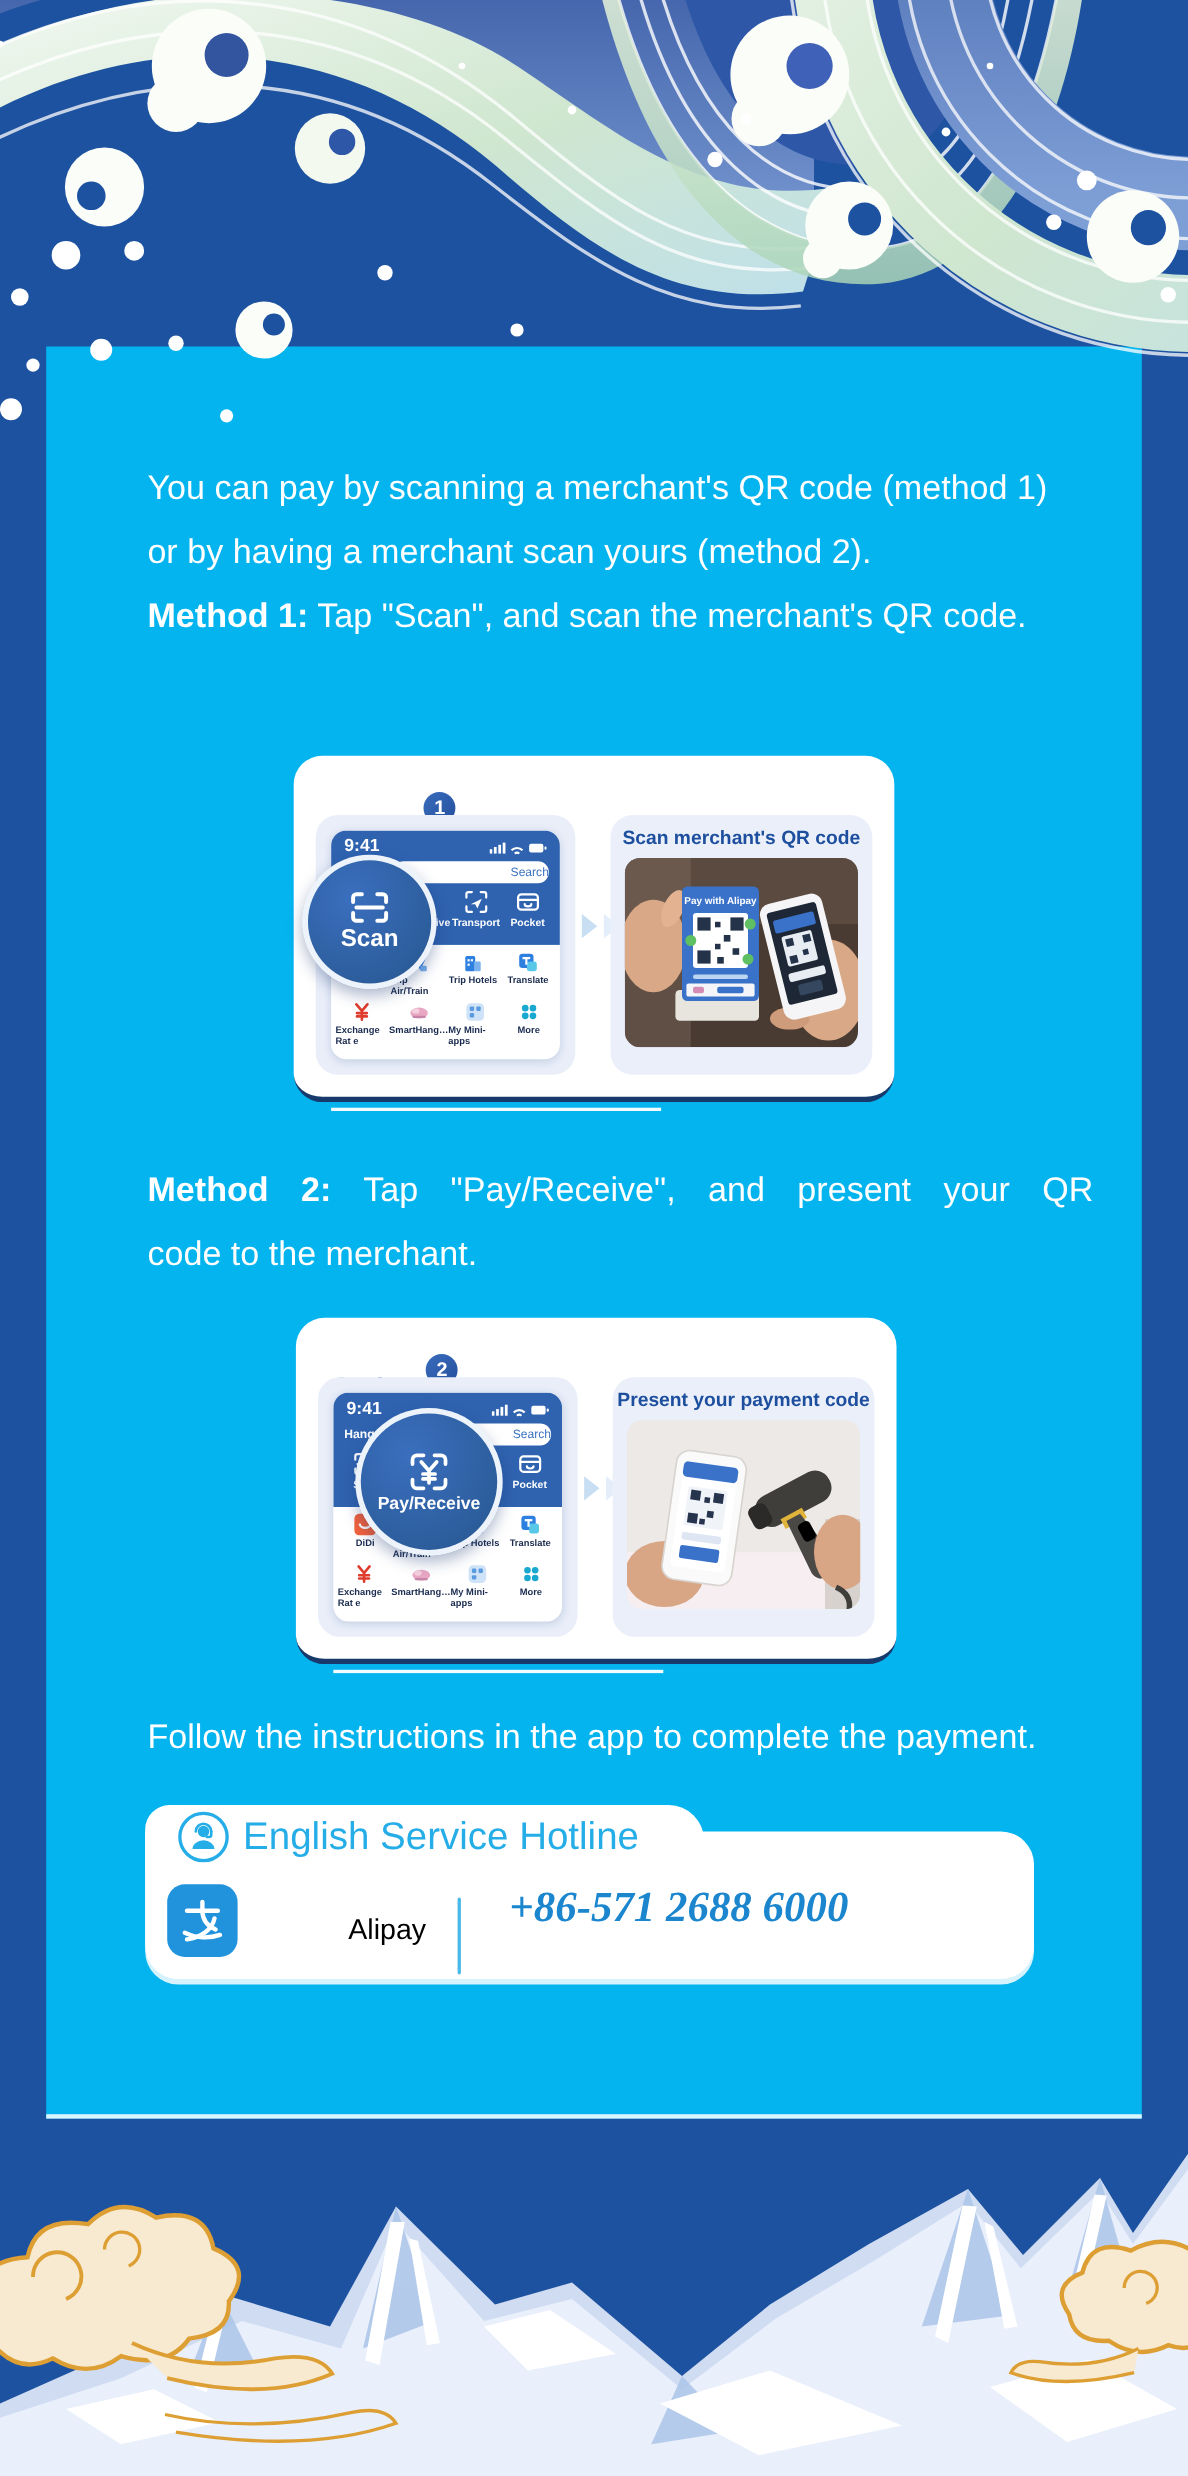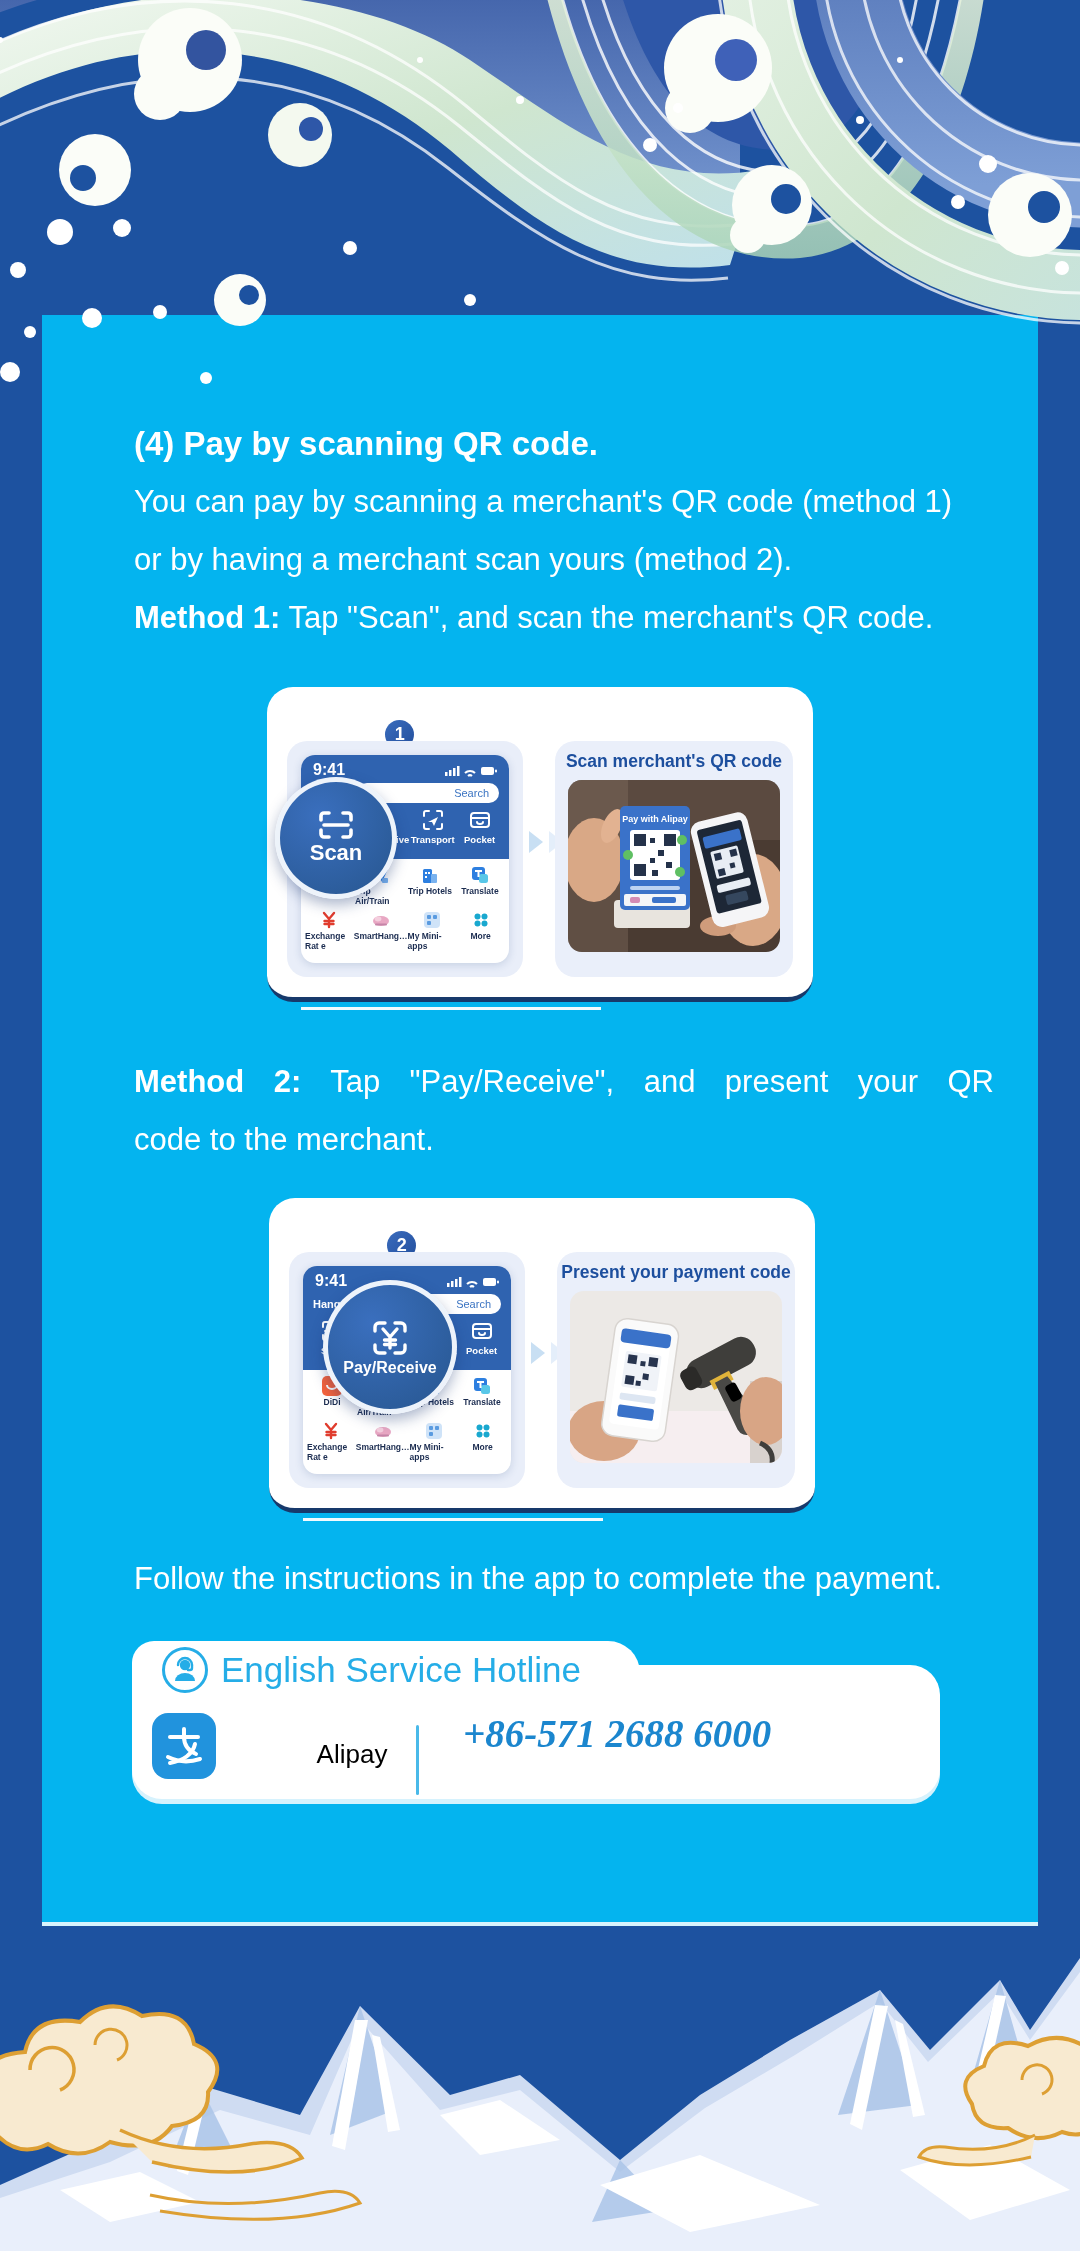--- a/index.html
+++ b/index.html
@@ -36,21 +36,21 @@
   .phone-panel{position:absolute;left:20px;top:54px;width:236px;height:236px;background:#e9eef9;border-radius:20px;}
   .phone{position:absolute;left:14px;top:14px;width:208px;height:208px;background:#fff;border-radius:14px;overflow:hidden;
          box-shadow:0 2px 8px rgba(40,70,130,.18);}
   .ph-head{background:#2f63b0;height:104px;}
   .ph-status{display:flex;justify-content:space-between;align-items:center;padding:6px 12px 0;}
   .ph-time{color:#fff;font-size:16px;font-weight:bold;}
   .ph-search{display:flex;align-items:center;margin:4px 10px 0;height:20px;}
   .ph-city{color:#fff;font-size:11px;font-weight:bold;display:flex;align-items:center;gap:4px;}
   .caret{width:0;height:0;border-left:4px solid transparent;border-right:4px solid transparent;border-top:5px solid #fff;}
   .ph-pill{margin-left:auto;width:142px;height:20px;background:#fff;border-radius:10px;display:flex;align-items:center;
-           justify-content:flex-end;padding-right:10px;font-size:11px;color:#3b74c2;box-sizing:border-box;}
+           justify-content:flex-end;font-size:11px;color:#3b74c2;box-sizing:border-box;}
   .ph-feats{display:flex;padding:5px 6px 0;}
   .feat{flex:1;display:flex;flex-direction:column;align-items:center;gap:2px;color:#fff;font-size:9.5px;font-weight:bold;}
   .ph-apps{padding:2px 4px;}
   .app-row{display:flex;}
   .app{flex:1;display:flex;flex-direction:column;align-items:center;gap:1px;font-size:8.5px;color:#1b2c50;font-weight:bold;padding-top:4px;}
 
   .magnifier{position:absolute;border-radius:50%;background:radial-gradient(circle at 35% 30%,#3a6fbe,#27568f);
              border:5px solid rgba(248,251,255,.95);box-shadow:0 6px 14px rgba(20,50,110,.35);
              display:flex;flex-direction:column;align-items:center;justify-content:center;color:#fff;font-weight:bold;z-index:5;}
   .m1{width:112px;height:112px;left:-12px;top:36px;font-size:22px;}
@@ -186,21 +186,20 @@
         <circle cx="860" cy="120" r="4"></circle>
       <circle cx="900" cy="60" r="3"></circle>
         <circle cx="250,
       " cy="40" r="3"></circle>
     </g>
   </svg>
 
   <div class="panel">
 
     <div class="intro">
-      <div class="t-heading">(4) Pay by scanning QR code.</div>
       <div class="t-body">You can pay by scanning a merchant's QR code (method 1)</div>
       <div class="t-body">or by having a merchant scan yours (method 2).</div>
       <div class="t-body"><span class="bold">Method 1:</span><span> Tap "Scan", and scan the merchant's QR code.</span></div>
     </div>
 
     <div class="opt-card" id="option1-card">
       <div class="opt-head">
         <span class="opt-word">Option</span>
         <span class="opt-badge">1</span>
       </div>

